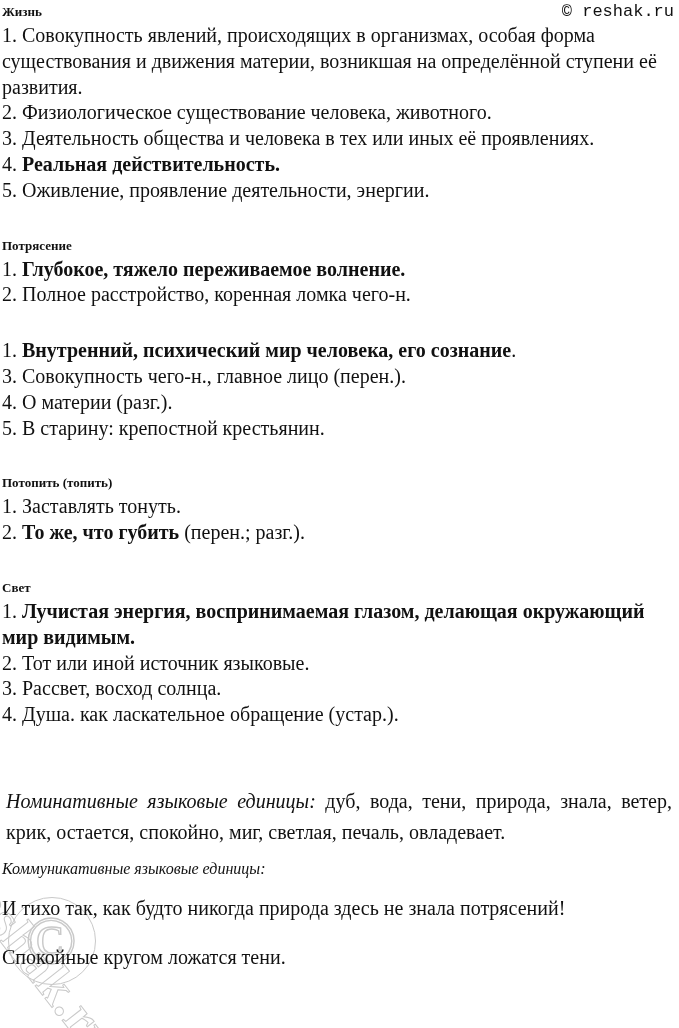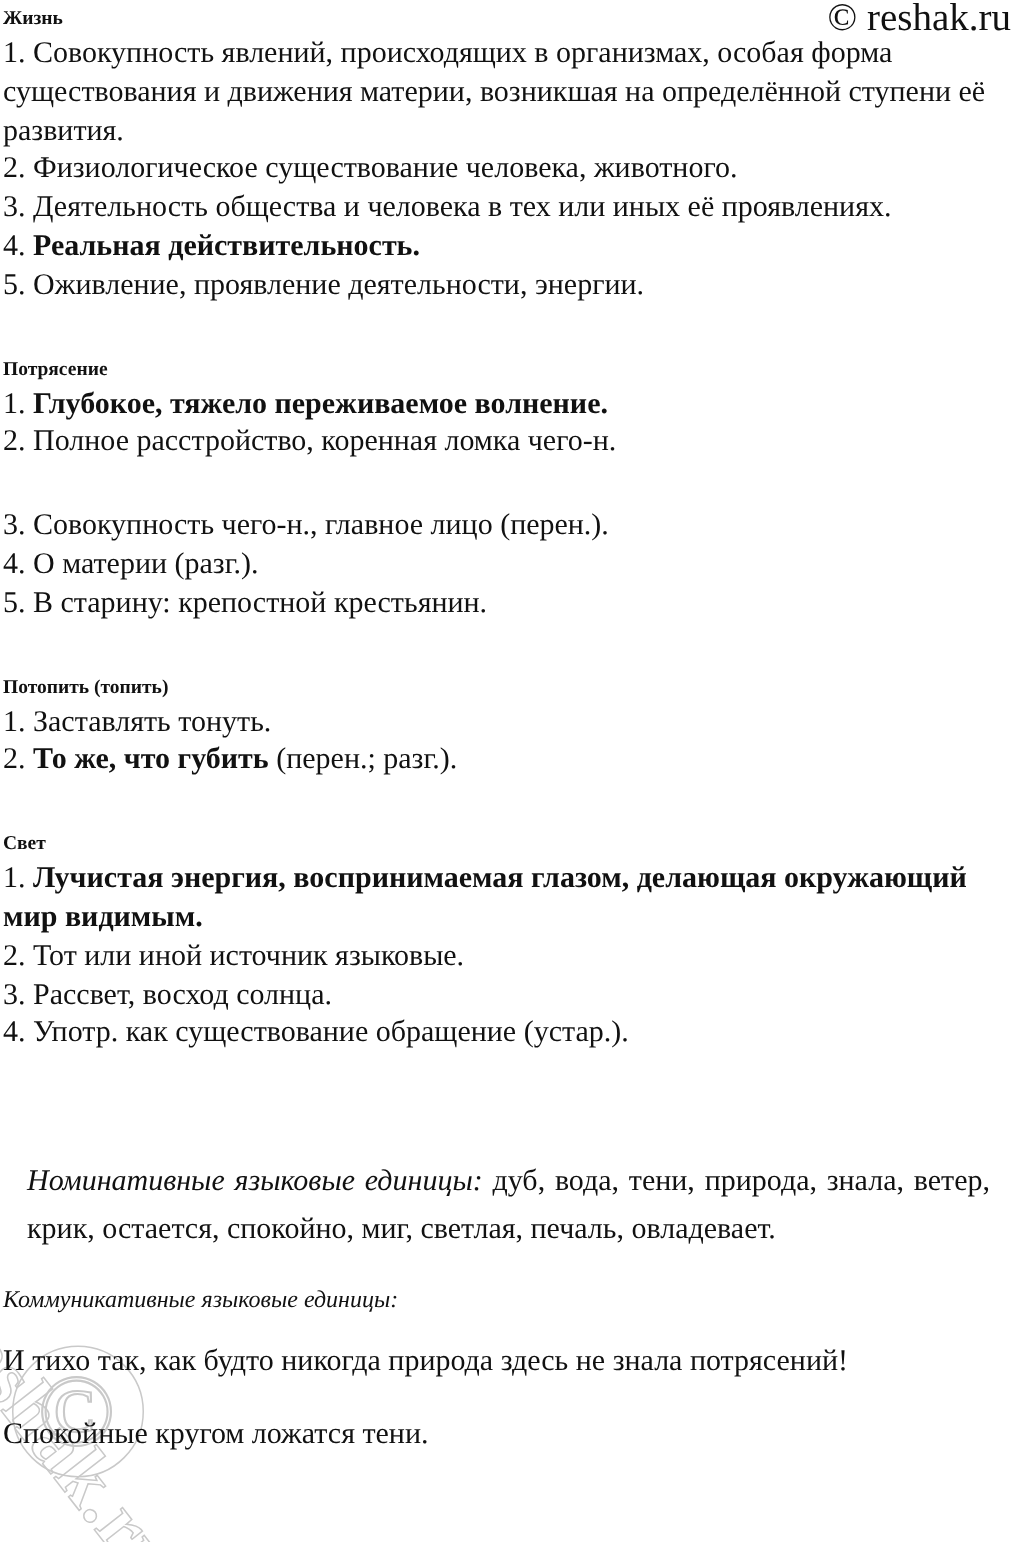--- a/index.html
+++ b/index.html
@@ -74,23 +74,24 @@
     z-index: 2;
   }
   .hdr-row {
     position: relative;
     height: 23px;
   }
   .copyright {
     position: absolute;
     right: 2px;
     top: 0;
-    font-size: 26px;
+    font-size: 17px;
     line-height: 23px;
     white-space: nowrap;
+    font-family: Liberation Mono, monospace;
   }
   .entry-title {
     font-size: 13px;
     font-weight: 700;
     line-height: 23px;
     margin: 0;
   }
   .entry-title.first {
     position: absolute;
     left: 0;
@@ -103,21 +104,21 @@
     text-align: left;
     white-space: normal;
   }
   .sense b { font-weight: 700; }
   .gap { height: 30px; }
   .gap-big { height: 54px; }
 
   .para-just {
     font-size: 20px;
     line-height: 31.5px;
-    margin: 16px;
+    margin: 4px;
     text-align: justify;
     text-justify: inter-word;
   }
   .para {
     font-size: 16px;
     line-height: 31.5px;
     margin: 0;
   }
   .para-wide {
     font-size: 20px;
@@ -156,41 +157,42 @@
 
     <div>
       <p class="entry-title">Потрясение</p>
       <p class="sense"><span>1.</span> <b>Глубокое, тяжело переживаемое волнение.</b></p>
       <p class="sense"><span>2.</span> <span>Полное расстройство, коренная ломка чего-н.</span></p>
     </div>
 
     <div class="gap"></div>
 
     <div>
+      <p class="sense"><span>1.</span> <b>Внутренний, психический мир человека, его сознание</b><span>.</span></p>
       <p class="sense"><span>3.</span> <span>Совокупность чего-н., главное лицо (перен.).</span></p>
       <p class="sense"><span>4.</span> <span>О материи (разг.).</span></p>
       <p class="sense"><span>5.</span> <span>В старину: крепостной крестьянин.</span></p>
     </div>
 
     <div class="gap"></div>
 
     <div>
       <p class="entry-title">Потопить (топить)</p>
       <p class="sense"><span>1.</span> <span>Заставлять тонуть.</span></p>
       <p class="sense"><span>2.</span> <b>То же, что губить</b><span> (перен.; разг.).</span></p>
     </div>
 
     <div class="gap"></div>
 
     <div>
       <p class="entry-title">Свет</p>
       <p class="sense"><span>1.</span> <b>Лучистая энергия, воспринимаемая глазом, делающая окружающий мир видимым.</b></p>
       <p class="sense"><span>2.</span> <span>Тот или иной источник языковые.</span></p>
       <p class="sense"><span>3.</span> <span>Рассвет, восход солнца.</span></p>
-      <p class="sense"><span>4.</span> <span>Употр. как существование обращение (устар.).</span></p>
+      <p class="sense"><span>4.</span> <span>Душа. как ласкательное обращение (устар.).</span></p>
     </div>
 
     <div class="gap-big"></div>
 
     <div>
       <p class="para-just"><i>Номинативные языковые единицы:</i><span> дуб, вода, тени, природа, знала, ветер, крик, остается, спокойно, миг, светлая, печаль, овладевает.</span></p>
       <p class="para"><i>Коммуникативные языковые единицы:</i></p>
       <p class="para-wide">И тихо так, как будто никогда природа здесь не знала потрясений!</p>
       <p class="para-wide">Спокойные кругом ложатся тени.</p>
 

